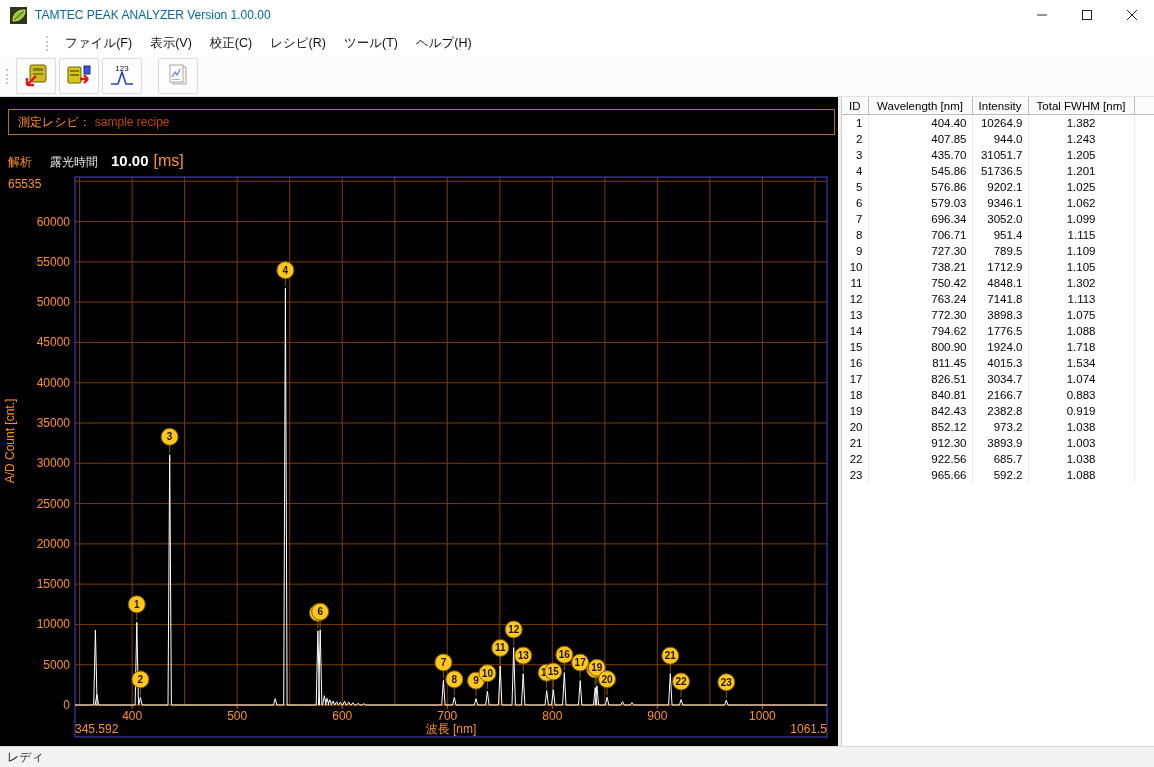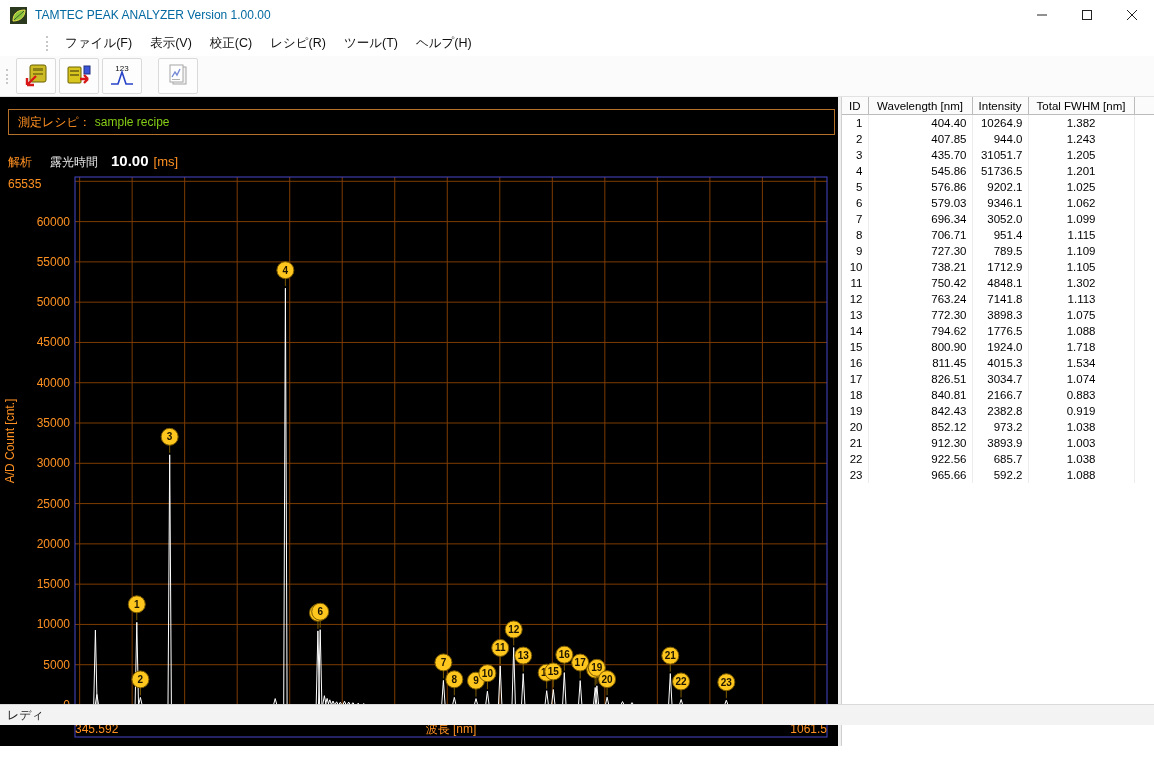--- a/index.html
+++ b/index.html
@@ -19,44 +19,44 @@
   .toolbar{height:40px;background:#fbfbfb;border-bottom:1px solid #e2e2e2;display:flex;align-items:center;padding-left:3px;}
   .tool-btn{width:38px;height:34px;border:1px solid #dadada;border-radius:2px;background:#fdfdfd;
             display:flex;align-items:center;justify-content:center;margin-right:3px;}
   .tool-gap{width:13px;}
   
   .chart-area{position:absolute;left:0;top:97px;width:838px;height:649px;background:#000;}
   #chart-svg{position:absolute;left:0;top:0;}
   .recipe-box{position:absolute;left:8px;top:12px;width:816px;height:24px;border:1px solid #b5702a;
               display:flex;align-items:center;padding-left:9px;font-size:12px;text-align:center;}
   .recipe-label{color:#ff9122;}
-  .recipe-value{color:#84cc16;margin-left:4px;}
+  .recipe-value{color:#c2410c;margin-left:4px;}
   .analysis-line{position:absolute;left:8px;top:55px;display:flex;align-items:baseline;}
   .analysis-mode{color:#ff9122;font-size:12px;}
   .exposure-label{color:#e8e8e8;font-size:12px;margin-left:18px;}
   .exposure-value{color:#ffffff;font-size:15px;font-weight:bold;margin-left:13px;}
-  .exposure-unit{color:#ff9122;font-size:13px;margin-left:5px;}
+  .exposure-unit{color:#ff9122;font-size:16px;margin-left:5px;}
   
   .splitter{position:absolute;left:838px;top:97px;width:3px;height:649px;background:#efefef;}
   
   .side-panel{position:absolute;left:841px;top:97px;width:313px;height:649px;background:#ffffff;border-left:1px solid #d0d0d0;box-sizing:border-box;}
   .panel-header{height:20px;background:#edf1f6;border-bottom:1px solid #d2d6dc;display:flex;align-items:center;padding:0 5px;font-size:12px;}
   .panel-header .spacer{flex:1;}
   .ph-btn{width:16px;height:16px;display:flex;align-items:center;justify-content:center;margin-left:3px;}
   table{border-collapse:collapse;table-layout:fixed;width:100%;font-size:11.5px;}
   th{height:17px;background:#fbfbfb;border-right:1px solid #bcbcbc;border-bottom:1px solid #bcbcbc;
      font-weight:normal;padding:0 2px;white-space:nowrap;overflow:hidden;text-align:center;}
   td{height:16px;text-align:right;padding:0 5px 0 0;border-right:1px solid #ececec;white-space:nowrap;overflow:hidden;}
   td.fwhm{padding-right:38px;}
   td.stub,th.stub{border-right:none;}
   .panel-footer{position:absolute;bottom:0;left:0;right:0;height:25px;background:#e9e9e9;border-top:1px solid #d2d2d2;}
   .save-btn{position:absolute;right:2px;top:2px;width:150px;height:21px;background:#fdfdfd;
             border:1px solid #a8a8a8;font-size:12px;font-family:inherit;}
   
-  .statusbar{position:absolute;left:0;top:704px;width:1154px;height:21px;background:#f3f3f3;
+  .statusbar{position:absolute;left:0;top:746px;width:1154px;height:21px;background:#f3f3f3;
              border-top:1px solid #dadada;font-size:12px;display:flex;align-items:center;
              padding-left:7px;box-sizing:border-box;color:#222;}
   svg{display:block;}
 </style>
 </head>
 <body>
 
 <div class="titlebar">
   <svg class="app-icon" viewBox="0 0 17 17">
     <rect x="0" y="0" width="17" height="17" fill="#2b3a1e"></rect>

